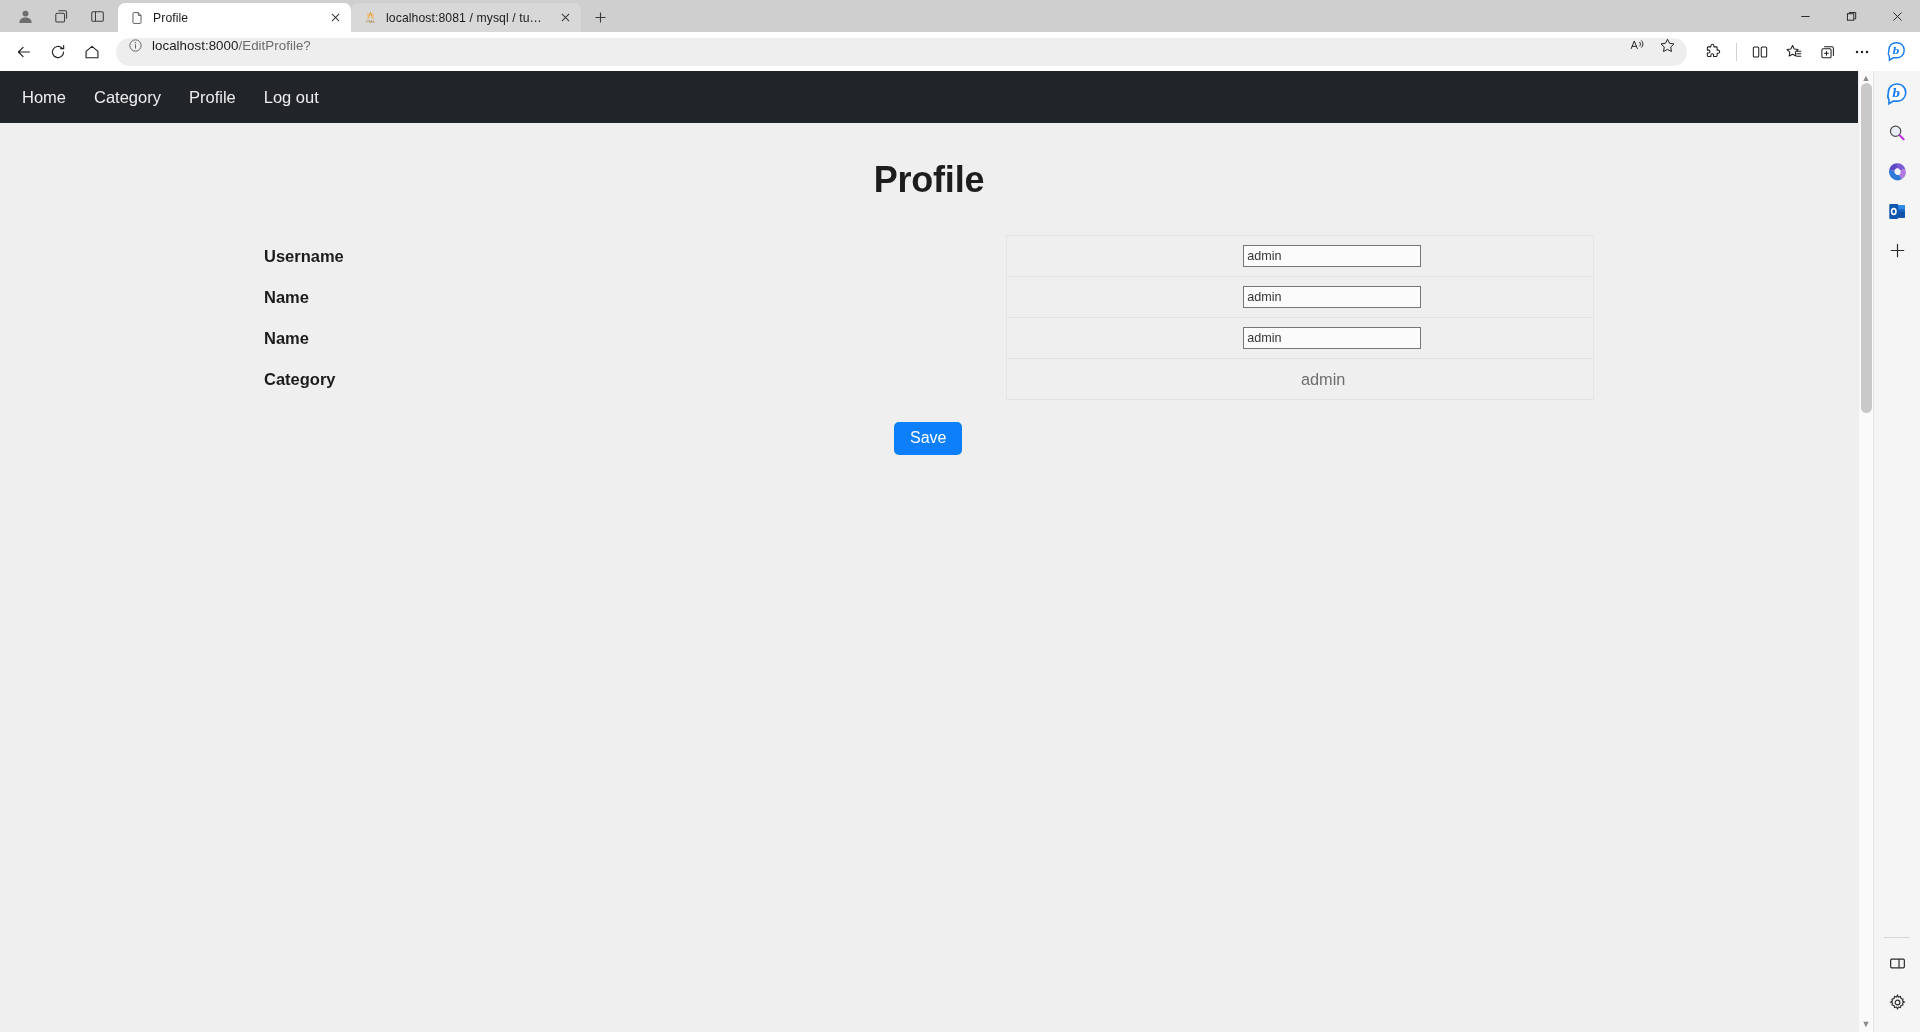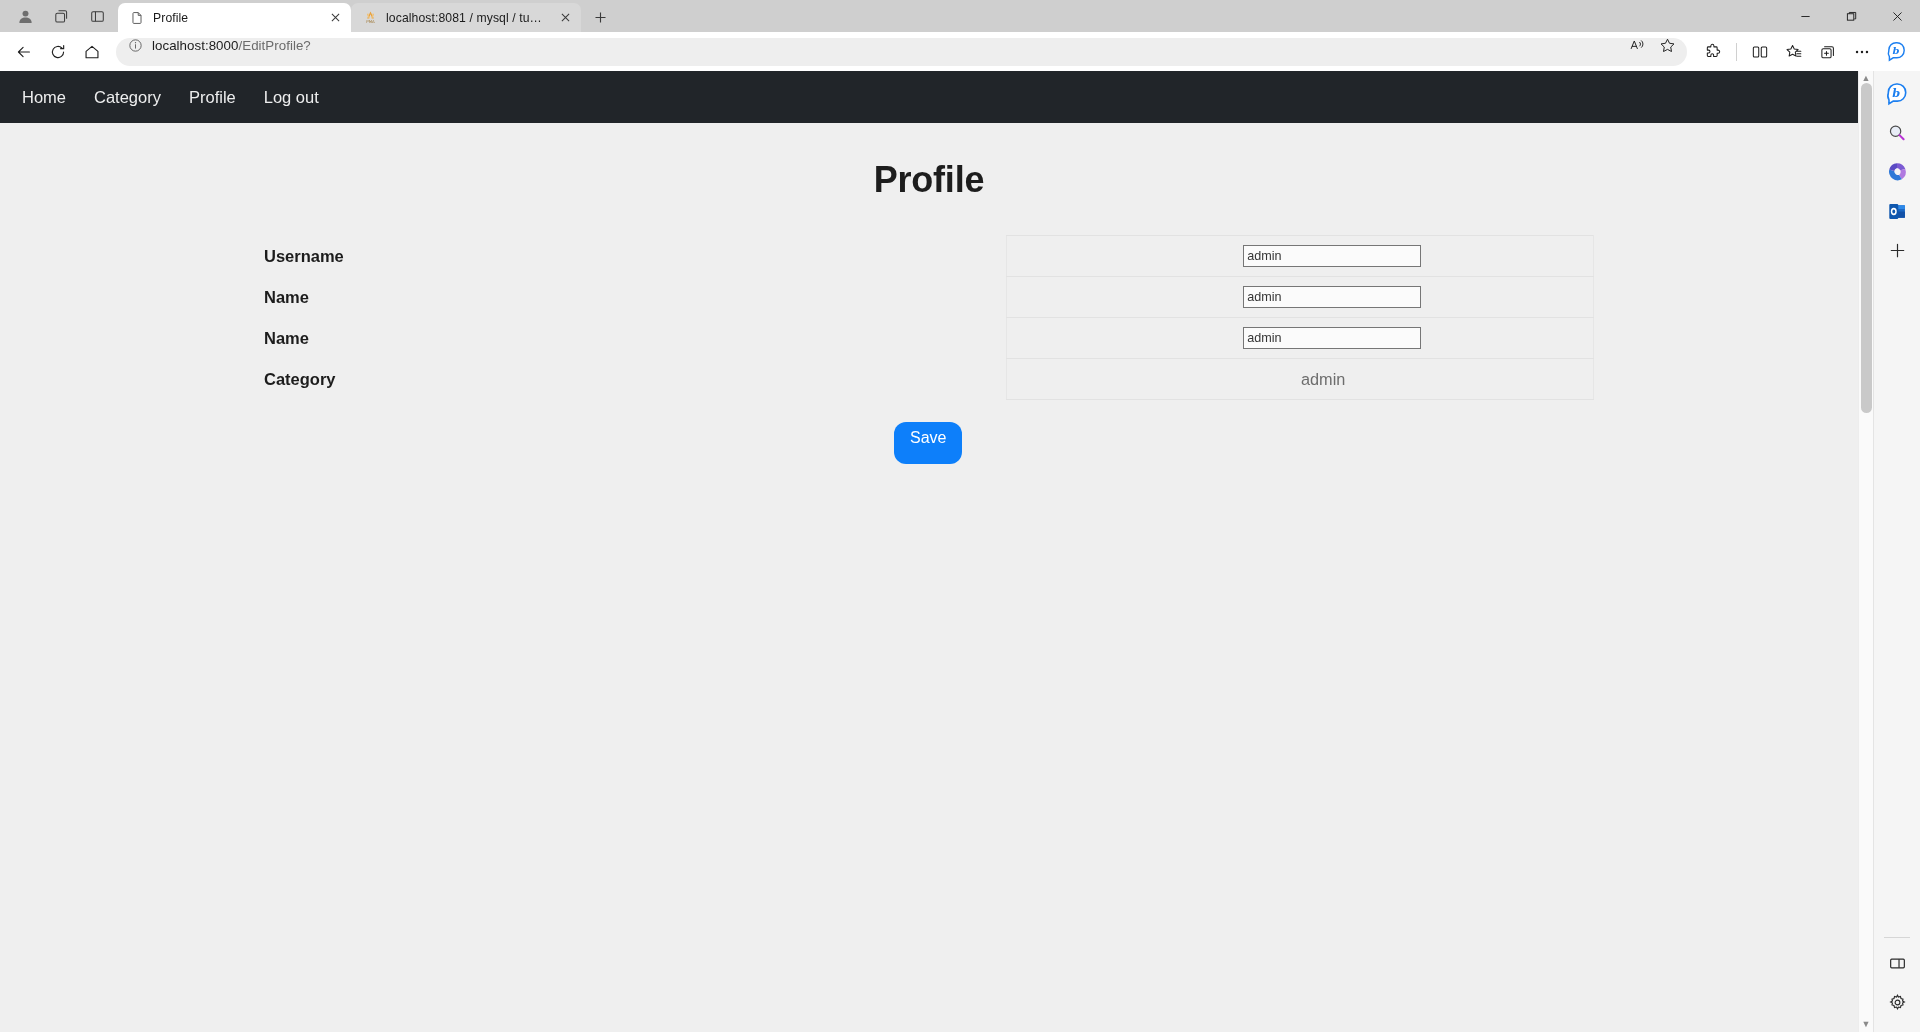--- a/index.html
+++ b/index.html
@@ -264,24 +264,24 @@
     margin-left: 62px;
     vertical-align: middle;
   }
 
   .save-row { width: 1330px; margin: 22px auto 0; }
   .save-btn {
     margin-left: 630px;
     background: #0d7ffa;
     color: #ffffff;
     border: none;
-    border-radius: 12px;
+    border-radius: 5px;
     font-size: 16px;
     font-family: "Liberation Sans", sans-serif;
-    padding: 8px 16px 18px;
+    padding: 8px 16px 9px;
     cursor: pointer;
     line-height: 1;
   }
 </style>
 </head>
 <body>
 
 <div class="browser">
 
   <div class="tabstrip">

